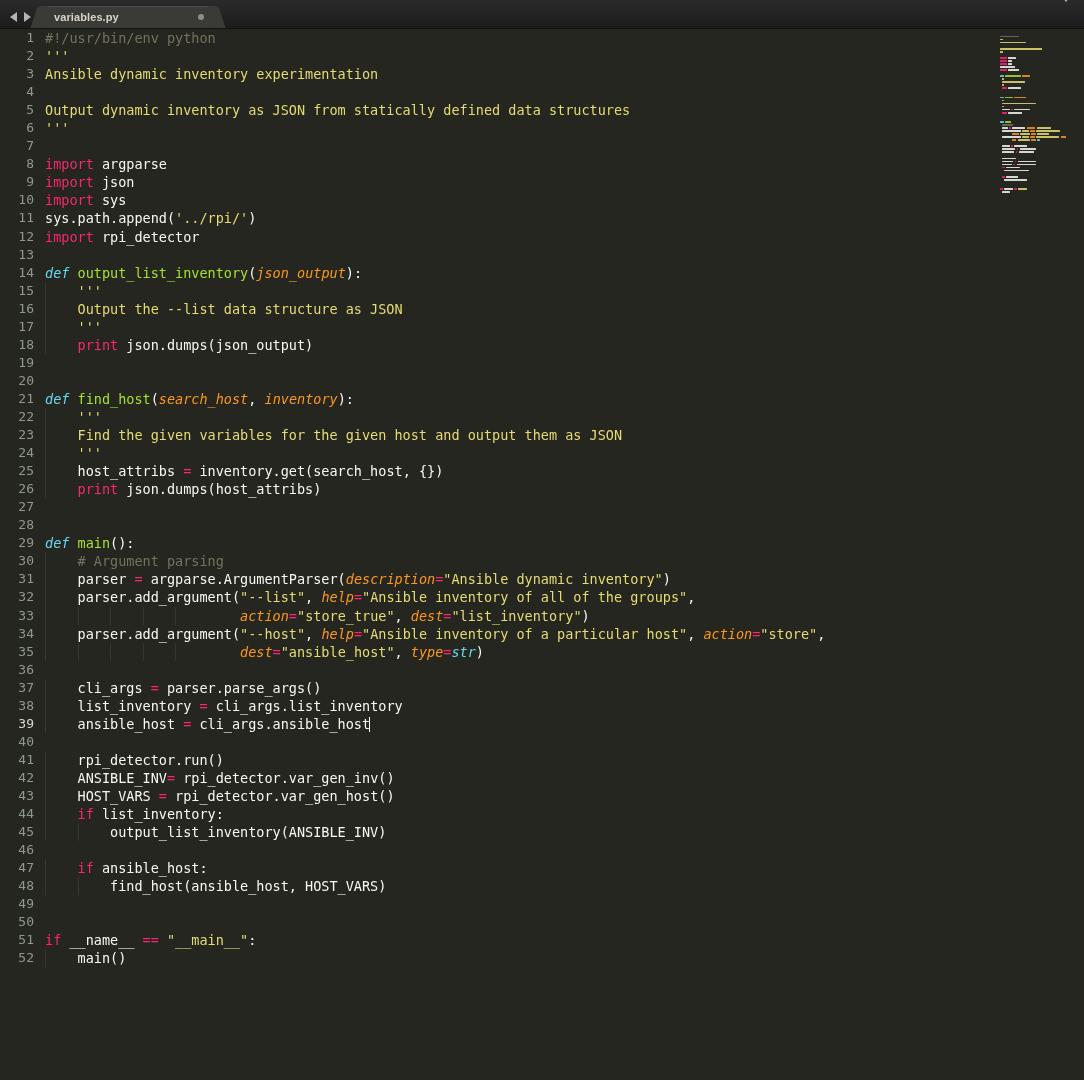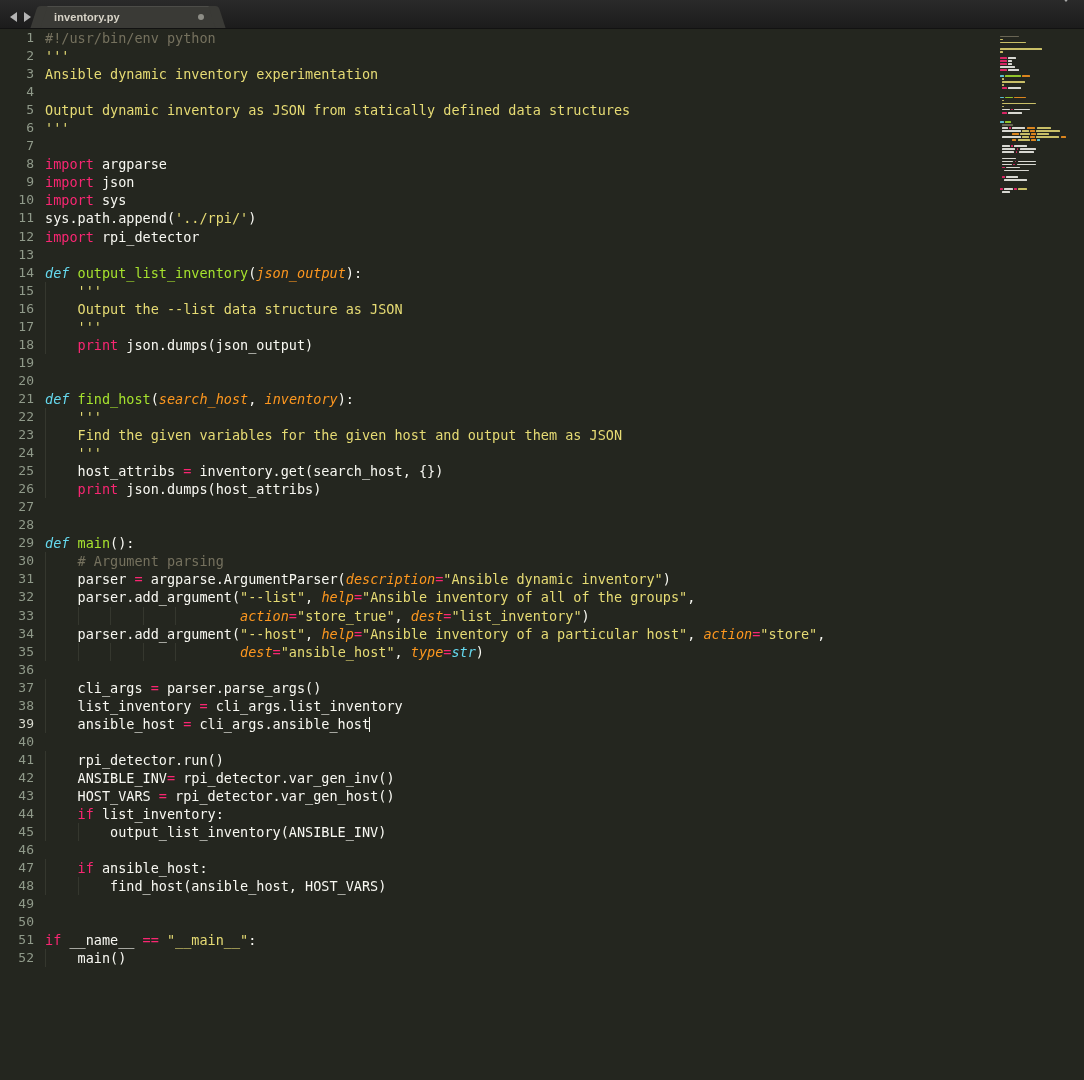--- a/index.html
+++ b/index.html
@@ -174,21 +174,21 @@
 </style>
 </head>
 <body>
 
 <div class="tabbar">
   <div class="navarrows">
     <span class="arrow arrow-left"></span>
     <span class="arrow arrow-right"></span>
   </div>
   <div class="tab">
-    <span class="tab-label">inventory.py</span>
+    <span class="tab-label">variables.py</span>
     <span class="tab-dot"></span>
   </div>
   <div class="tabbar-menu">
     <span class="caret-down"></span>
   </div>
 </div>
 
 <div class="editor">
   <div class="code-area" id="code-area"><div class="line"><span class="lineno">1</span><span class="linetext"><span class="cmt">#!/usr/bin/env python</span></span></div><div class="line"><span class="lineno">2</span><span class="linetext"><span class="str">'''</span></span></div><div class="line"><span class="lineno">3</span><span class="linetext"><span class="str">Ansible dynamic inventory experimentation</span></span></div><div class="line"><span class="lineno">4</span><span class="linetext"></span></div><div class="line"><span class="lineno">5</span><span class="linetext"><span class="str">Output dynamic inventory as JSON from statically defined data structures</span></span></div><div class="line"><span class="lineno">6</span><span class="linetext"><span class="str">'''</span></span></div><div class="line"><span class="lineno">7</span><span class="linetext"></span></div><div class="line"><span class="lineno">8</span><span class="linetext"><span class="kw">import</span><span class="plain"> argparse</span></span></div><div class="line"><span class="lineno">9</span><span class="linetext"><span class="kw">import</span><span class="plain"> json</span></span></div><div class="line"><span class="lineno">10</span><span class="linetext"><span class="kw">import</span><span class="plain"> sys</span></span></div><div class="line"><span class="lineno">11</span><span class="linetext"><span class="plain">sys.path.append(</span><span class="str">'../rpi/'</span><span class="plain">)</span></span></div><div class="line"><span class="lineno">12</span><span class="linetext"><span class="kw">import</span><span class="plain"> rpi_detector</span></span></div><div class="line"><span class="lineno">13</span><span class="linetext"></span></div><div class="line"><span class="lineno">14</span><span class="linetext"><span class="kw-def">def</span><span class="plain"> </span><span class="fn">output_list_inventory</span><span class="plain">(</span><span class="param">json_output</span><span class="plain">):</span></span></div><div class="line"><span class="lineno">15</span><span class="linetext"><span class="guide" style="left: 11px;"></span><span class="str">    '''</span></span></div><div class="line"><span class="lineno">16</span><span class="linetext"><span class="guide" style="left: 11px;"></span><span class="str">    Output the --list data structure as JSON</span></span></div><div class="line"><span class="lineno">17</span><span class="linetext"><span class="guide" style="left: 11px;"></span><span class="str">    '''</span></span></div><div class="line"><span class="lineno">18</span><span class="linetext"><span class="guide" style="left: 11px;"></span><span class="plain">    </span><span class="kw">print</span><span class="plain"> json.dumps(json_output)</span></span></div><div class="line"><span class="lineno">19</span><span class="linetext"></span></div><div class="line"><span class="lineno">20</span><span class="linetext"></span></div><div class="line"><span class="lineno">21</span><span class="linetext"><span class="kw-def">def</span><span class="plain"> </span><span class="fn">find_host</span><span class="plain">(</span><span class="param">search_host</span><span class="plain">, </span><span class="param">inventory</span><span class="plain">):</span></span></div><div class="line"><span class="lineno">22</span><span class="linetext"><span class="guide" style="left: 11px;"></span><span class="str">    '''</span></span></div><div class="line"><span class="lineno">23</span><span class="linetext"><span class="guide" style="left: 11px;"></span><span class="str">    Find the given variables for the given host and output them as JSON</span></span></div><div class="line"><span class="lineno">24</span><span class="linetext"><span class="guide" style="left: 11px;"></span><span class="str">    '''</span></span></div><div class="line"><span class="lineno">25</span><span class="linetext"><span class="guide" style="left: 11px;"></span><span class="plain">    host_attribs </span><span class="op">=</span><span class="plain"> inventory.get(search_host, {})</span></span></div><div class="line"><span class="lineno">26</span><span class="linetext"><span class="guide" style="left: 11px;"></span><span class="plain">    </span><span class="kw">print</span><span class="plain"> json.dumps(host_attribs)</span></span></div><div class="line"><span class="lineno">27</span><span class="linetext"></span></div><div class="line"><span class="lineno">28</span><span class="linetext"></span></div><div class="line"><span class="lineno">29</span><span class="linetext"><span class="kw-def">def</span><span class="plain"> </span><span class="fn">main</span><span class="plain">():</span></span></div><div class="line"><span class="lineno">30</span><span class="linetext"><span class="guide" style="left: 11px;"></span><span class="cmt">    # Argument parsing</span></span></div><div class="line"><span class="lineno">31</span><span class="linetext"><span class="guide" style="left: 11px;"></span><span class="plain">    parser </span><span class="op">=</span><span class="plain"> argparse.ArgumentParser(</span><span class="param">description</span><span class="op">=</span><span class="str">"Ansible dynamic inventory"</span><span class="plain">)</span></span></div><div class="line"><span class="lineno">32</span><span class="linetext"><span class="guide" style="left: 11px;"></span><span class="plain">    parser.add_argument(</span><span class="str">"--list"</span><span class="plain">, </span><span class="param">help</span><span class="op">=</span><span class="str">"Ansible inventory of all of the groups"</span><span class="plain">,</span></span></div><div class="line"><span class="lineno">33</span><span class="linetext"><span class="guide" style="left: 11px;"></span><span class="guide" style="left: 43.5px;"></span><span class="guide" style="left: 76px;"></span><span class="guide" style="left: 108.5px;"></span><span class="guide" style="left: 141px;"></span><span class="plain">                        </span><span class="param">action</span><span class="op">=</span><span class="str">"store_true"</span><span class="plain">, </span><span class="param">dest</span><span class="op">=</span><span class="str">"list_inventory"</span><span class="plain">)</span></span></div><div class="line"><span class="lineno">34</span><span class="linetext"><span class="guide" style="left: 11px;"></span><span class="plain">    parser.add_argument(</span><span class="str">"--host"</span><span class="plain">, </span><span class="param">help</span><span class="op">=</span><span class="str">"Ansible inventory of a particular host"</span><span class="plain">, </span><span class="param">action</span><span class="op">=</span><span class="str">"store"</span><span class="plain">,</span></span></div><div class="line"><span class="lineno">35</span><span class="linetext"><span class="guide" style="left: 11px;"></span><span class="guide" style="left: 43.5px;"></span><span class="guide" style="left: 76px;"></span><span class="guide" style="left: 108.5px;"></span><span class="guide" style="left: 141px;"></span><span class="plain">                        </span><span class="param">dest</span><span class="op">=</span><span class="str">"ansible_host"</span><span class="plain">, </span><span class="param">type</span><span class="op">=</span><span class="builtin">str</span><span class="plain">)</span></span></div><div class="line"><span class="lineno">36</span><span class="linetext"></span></div><div class="line"><span class="lineno">37</span><span class="linetext"><span class="guide" style="left: 11px;"></span><span class="plain">    cli_args </span><span class="op">=</span><span class="plain"> parser.parse_args()</span></span></div><div class="line"><span class="lineno">38</span><span class="linetext"><span class="guide" style="left: 11px;"></span><span class="plain">    list_inventory </span><span class="op">=</span><span class="plain"> cli_args.list_inventory</span></span></div><div class="line"><span class="lineno active">39</span><span class="linetext"><span class="guide" style="left: 11px;"></span><span class="plain">    ansible_host </span><span class="op">=</span><span class="plain"> cli_args.ansible_host</span><span class="cursor"></span></span></div><div class="line"><span class="lineno">40</span><span class="linetext"></span></div><div class="line"><span class="lineno">41</span><span class="linetext"><span class="guide" style="left: 11px;"></span><span class="plain">    rpi_detector.run()</span></span></div><div class="line"><span class="lineno">42</span><span class="linetext"><span class="guide" style="left: 11px;"></span><span class="plain">    ANSIBLE_INV</span><span class="op">=</span><span class="plain"> rpi_detector.var_gen_inv()</span></span></div><div class="line"><span class="lineno">43</span><span class="linetext"><span class="guide" style="left: 11px;"></span><span class="plain">    HOST_VARS </span><span class="op">=</span><span class="plain"> rpi_detector.var_gen_host()</span></span></div><div class="line"><span class="lineno">44</span><span class="linetext"><span class="guide" style="left: 11px;"></span><span class="plain">    </span><span class="kw">if</span><span class="plain"> list_inventory:</span></span></div><div class="line"><span class="lineno">45</span><span class="linetext"><span class="guide" style="left: 11px;"></span><span class="guide" style="left: 43.5px;"></span><span class="plain">        output_list_inventory(ANSIBLE_INV)</span></span></div><div class="line"><span class="lineno">46</span><span class="linetext"></span></div><div class="line"><span class="lineno">47</span><span class="linetext"><span class="guide" style="left: 11px;"></span><span class="plain">    </span><span class="kw">if</span><span class="plain"> ansible_host:</span></span></div><div class="line"><span class="lineno">48</span><span class="linetext"><span class="guide" style="left: 11px;"></span><span class="guide" style="left: 43.5px;"></span><span class="plain">        find_host(ansible_host, HOST_VARS)</span></span></div><div class="line"><span class="lineno">49</span><span class="linetext"></span></div><div class="line"><span class="lineno">50</span><span class="linetext"></span></div><div class="line"><span class="lineno">51</span><span class="linetext"><span class="kw">if</span><span class="plain"> __name__ </span><span class="op">==</span><span class="plain"> </span><span class="str">"__main__"</span><span class="plain">:</span></span></div><div class="line"><span class="lineno">52</span><span class="linetext"><span class="guide" style="left: 11px;"></span><span class="plain">    main()</span></span></div></div>
   <div class="minimap" id="minimap">

